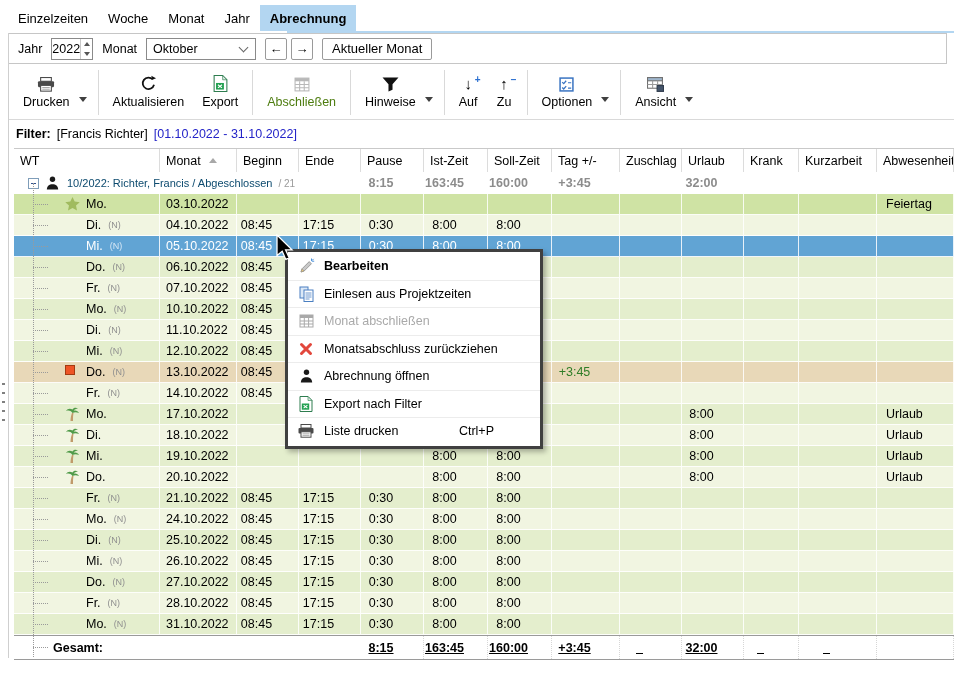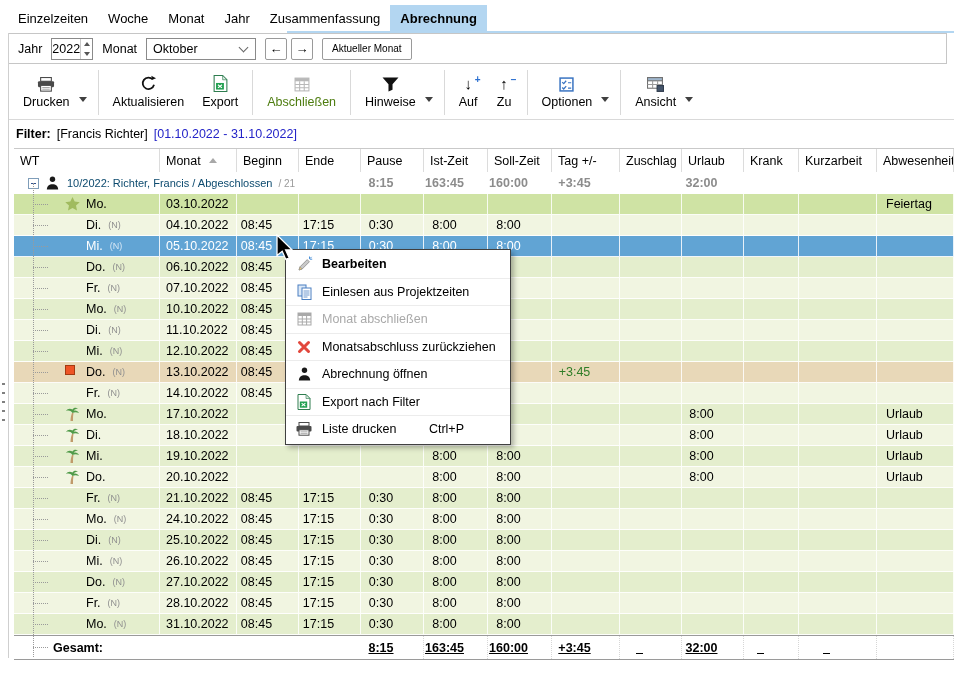--- a/index.html
+++ b/index.html
@@ -20,21 +20,21 @@
   .spin .btns{width:14px;border-left:1px solid #c9c9c9;display:flex;flex-direction:column;}
   .spin .btns div{flex:1;display:flex;align-items:center;justify-content:center;}
   .tri-up{width:0;height:0;border-left:3.5px solid transparent;border-right:3.5px solid transparent;border-bottom:4px solid #555;}
   .tri-dn{width:0;height:0;border-left:3.5px solid transparent;border-right:3.5px solid transparent;border-top:4px solid #555;}
   .dropdown{width:110px;height:22px;border:1px solid #8a8a8a;display:flex;align-items:center;box-sizing:border-box;background:#fff;}
   .dropdown .dval{flex:1;padding-left:6px;font-size:12.5px;}
   .chev{width:6px;height:6px;border-right:1.4px solid #666;border-bottom:1.4px solid #666;transform:rotate(45deg);margin:-3px 8px 0 0;}
   .navbtn{height:22px;border:1px solid #9a9a9a;border-radius:2px;background:#fff;display:flex;align-items:center;justify-content:center;
           font-size:13px;font-weight:bold;box-sizing:border-box;cursor:default;}
   .arrowbtn{width:22px;}
-  .wide{padding:0 9px;font-weight:normal;font-size:10px;}
+  .wide{padding:0 9px;font-weight:normal;font-size:13px;}
 
   
   .toolbar{position:absolute;top:66px;left:8px;right:0;height:53px;border-bottom:1px solid #d9d9d9;
            display:flex;align-items:stretch;padding-left:6px;background:#fff;}
   .tbtn{display:flex;flex-direction:column;align-items:center;justify-content:center;gap:3px;padding:3px 9px 5px;font-size:12.5px;cursor:default;}
   .tbtn .ticon{height:18px;display:flex;align-items:flex-end;justify-content:center;}
   .tbtn.disabled{color:#4d7c0f;}
   .tsep{width:1px;background:#d9d9d9;margin:4px 5px;}
   .caret{align-self:center;width:0;height:0;border-left:4px solid transparent;border-right:4px solid transparent;border-top:5px solid #404040;margin:14px 6px 0 0;}
   .updown{position:relative;width:17px;height:17px;font-size:15px;font-weight:bold;line-height:17px;text-align:center;}
@@ -77,21 +77,21 @@
   .v-selected .nflag{color:#d6e7f5;}
   .tag-pos{color:#2f7d27;}
   .total{display:flex;height:23px;background:#fff;border-top:1px solid #9a9a9a;border-bottom:1px solid #9a9a9a;box-sizing:content-box;font-weight:bold;}
   .total .td{border-right:1px dotted #d6d6d6;}
   .t-label{position:relative;width:347px;box-sizing:border-box;display:flex;align-items:center;padding-left:39px;font-size:12.5px;font-weight:bold;}
   .t-label .dash{top:11px;}
   .tot-val{text-decoration:underline;}
   .mark{display:inline-block;width:7px;height:11px;border-bottom:1px solid #000;}
 
   
-  .menu{position:absolute;left:285px;top:249px;width:226px;background:#fff;border:1px solid #404040;
+  .menu{position:absolute;left:285px;top:249px;width:258px;background:#fff;border:3px solid #404040;
         box-shadow:3px 3px 5px rgba(0,0,0,0.28);z-index:10;box-sizing:border-box;padding:1px 0;text-align:center;}
   .mi{height:26.5px;display:flex;align-items:center;padding-left:9px;font-size:12.5px;border-top:1px solid #ececec;cursor:default;}
   .mi:first-child{border-top:none;}
   .mi .mico{width:18px;display:flex;justify-content:center;}
   .mi .mlabel{margin-left:9px;}
   .mi.bold .mlabel{font-weight:bold;}
   .mi.disabled .mlabel{color:#a9a9a9;}
   .mi .mshort{margin-left:auto;padding-right:46px;}
 
   
@@ -103,21 +103,20 @@
 </head>
 <body>
 
 <div class="app">
 
   <div class="tabbar">
     <div class="tab">Einzelzeiten</div>
     <div class="tab">Woche</div>
     <div class="tab">Monat</div>
     <div class="tab">Jahr</div>
-    <div class="tab">Zusammenfassung</div>
     <div class="tab active">Abrechnung</div>
   </div>
   <div class="tabline"></div>
 
   <div class="navrow">
     <span>Jahr</span>
     <span class="spin">
       <span class="val">2022</span>
       <span class="btns">
         <div>

